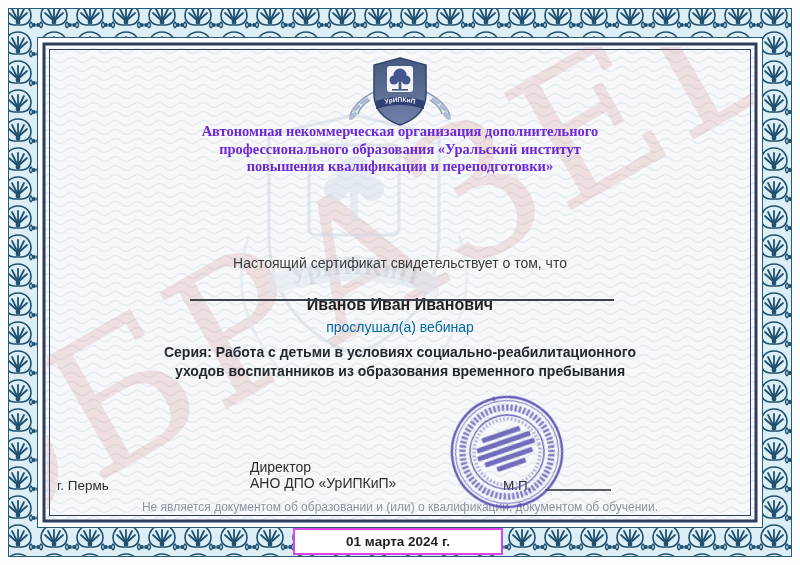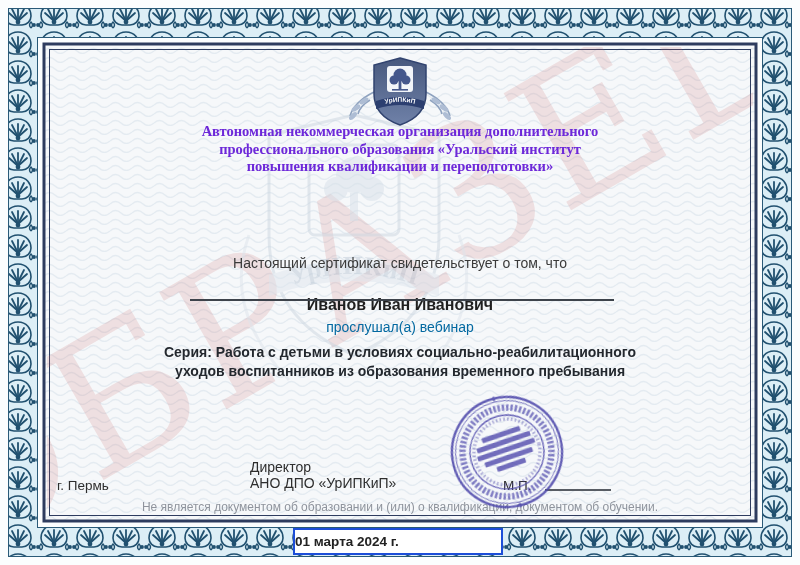--- a/index.html
+++ b/index.html
@@ -42,21 +42,21 @@
   .city { position:absolute; left:57px; top:478px; font-size:13.5px; color:#2e2e2e; }
   .signature-block { position:absolute; left:250px; top:459px; font-size:14px; line-height:16px; color:#2e2e2e; }
   .seal-mark { position:absolute; left:503px; top:478px; font-size:13.5px; color:#2e2e2e; }
   .sig-line { position:absolute; left:545px; top:489px; width:66px; height:2px; background:#585d64; }
 
   .disclaimer { top:500px; font-size:12px; color:#8f949d; }
 
   .stamp { position:absolute; left:447px; top:392px; width:120px; height:120px; z-index:3; opacity:0.88; }
 
   .date-box { position:absolute; left:293px; top:528px; width:210px; height:27px; z-index:4;
-              background:#ffffff; border:2px solid #1d4ed8; text-align:left;
+              background:#ffffff; border:2px solid #d946ef; text-align:center;
               line-height:23px; font-size:13.5px; font-weight:bold; color:#222; }
 </style>
 </head>
 <body>
 
 <div class="page">
 
   <svg class="bg-svg" width="800" height="565">
     <defs>
       <pattern id="orn" width="36" height="29" patternUnits="userSpaceOnUse">

